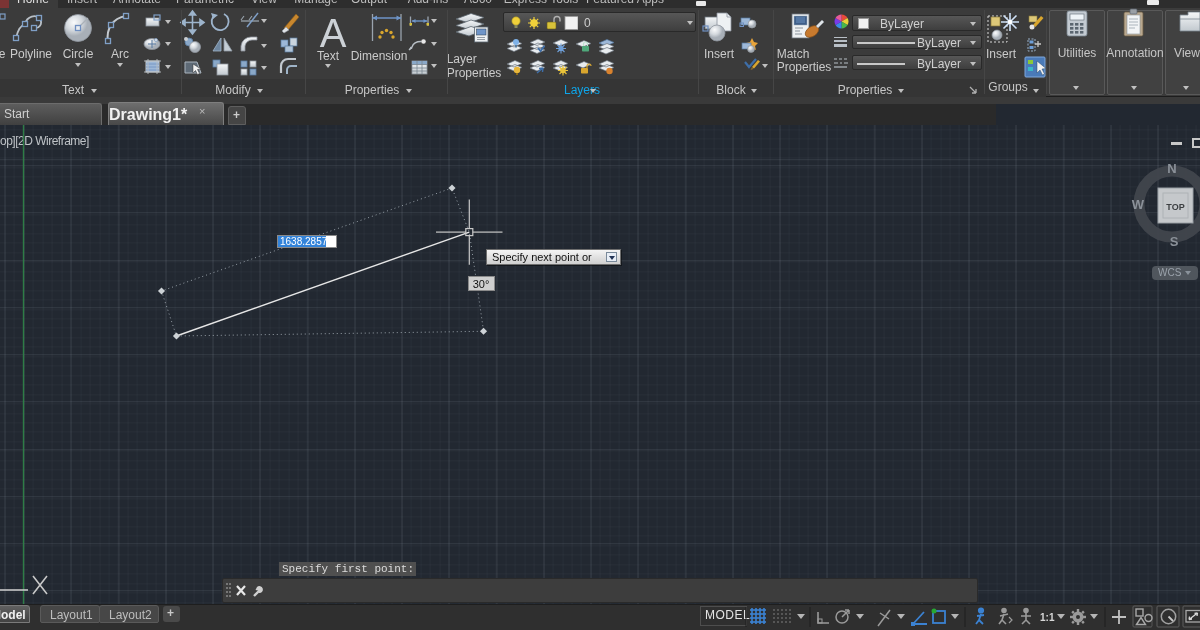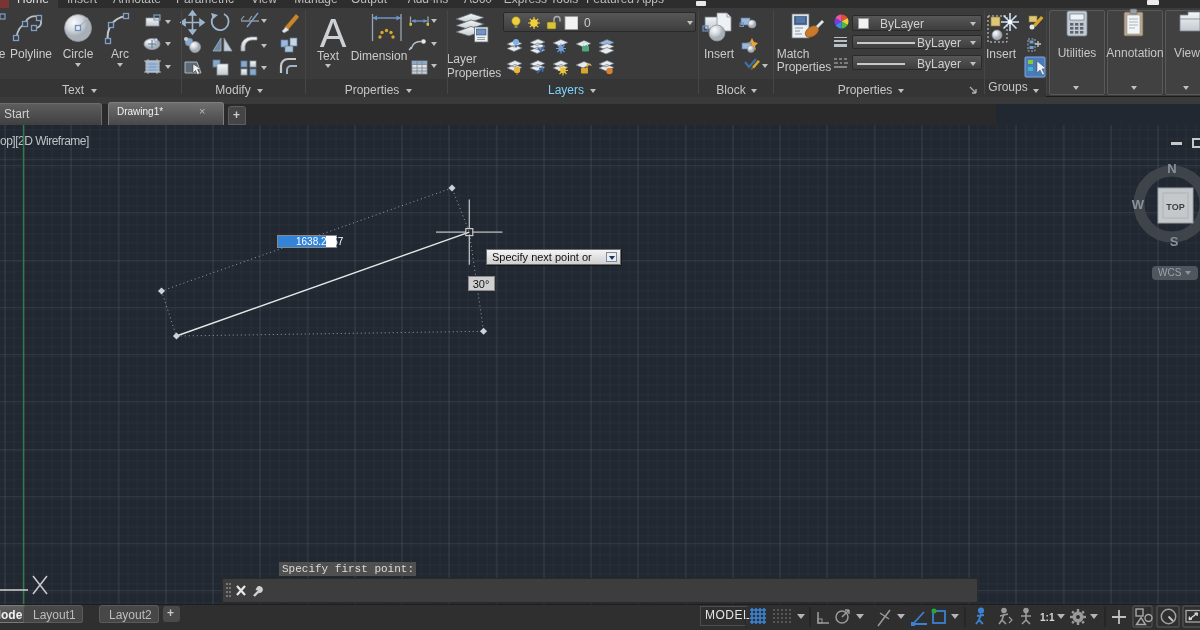--- a/index.html
+++ b/index.html
@@ -383,42 +383,42 @@
 <div class="sep" style="left:773px"></div>
 <div class="sep" style="left:984px"></div>
 <div class="sep" style="left:1046px"></div>
 
 <div class="lb" style="left:73px;top:83px;color:#c6c6c6">Text</div>
 <i class="tr" style="left:91px;top:89px"></i>
 <div class="lb" style="left:233px;top:83px;color:#c6c6c6">Modify</div>
 <i class="tr" style="left:257px;top:89px"></i>
 <div class="lb" style="left:372px;top:83px;color:#c6c6c6">Properties</div>
 <i class="tr" style="left:406px;top:89px"></i>
-<div class="lb" style="left:566px;top:83px;color:#7dd3fc">Layers</div>
+<div class="lb" style="left:582px;top:83px;color:#0ea5e9">Layers</div>
 <i class="tr" style="left:590px;top:89px"></i>
 <div class="lb" style="left:731px;top:83px;color:#c6c6c6">Block</div>
 <i class="tr" style="left:751px;top:89px"></i>
 <div class="lb" style="left:865px;top:83px;color:#c6c6c6">Properties</div>
 <i class="tr" style="left:898px;top:89px"></i>
 <div class="lb" style="left:1008px;top:80px;color:#c6c6c6">Groups</div>
 <i class="tr" style="left:1033px;top:89px"></i>
 <div class="lb" style="left:1077px;top:46px;color:#c6c6c6">Utilities</div>
 <i class="tr" style="left:1073px;top:86px"></i>
 <div class="lb" style="left:1135px;top:46px;color:#c6c6c6">Annotation</div>
 <i class="tr" style="left:1131px;top:86px"></i>
 <div class="lb" style="left:1187px;top:46px;color:#c6c6c6">View</div>
 <i class="tr" style="left:1183px;top:86px"></i>
 
 <div class="a" style="left:0;top:97px;width:996px;height:28px;background:#2a2a2a">
   <div class="a" style="left:0;top:0;width:1200px;height:7px;background:#3a3a3a"></div>
   <div class="a" style="left:-10px;top:6px;width:112px;height:22px;background:linear-gradient(#5d5d5d,#404040);border:1px solid #6c6c6c;border-bottom:none;border-radius:3px 3px 0 0">
     <div class="a" style="left:13px;top:3px;font-size:12px;color:#cfcfcf">Start</div>
   </div>
   <div class="a" style="left:108px;top:5px;width:116px;height:23px;background:linear-gradient(#6e6e6e,#484848);border:1px solid #7e7e7e;border-bottom:none;border-radius:3px 3px 0 0">
-    <div class="a" style="left:8px;top:3px;font-size:10px;color:#f2f2f2;font-weight:normal">Drawing1*</div>
+    <div class="a" style="left:0;top:3px;font-size:16px;color:#f2f2f2;font-weight:bold">Drawing1*</div>
     <div class="a" style="left:90px;top:2px;font-size:11px;color:#bbbbbb">×</div>
   </div>
   <div class="a" style="left:228px;top:9px;width:18px;height:19px;background:#454545;border:1px solid #5e5e5e;border-radius:3px 3px 0 0">
     <div class="a" style="left:4px;top:1px;font-size:12px;color:#cccccc;font-weight:bold">+</div>
   </div>
 </div>
 
 <div class="a" id="canvas" style="left:0;top:125px;width:1200px;height:479px;background:#222831;
   background-image:
     repeating-linear-gradient(to right,rgba(205,215,230,0.10) 0 1px,transparent 1px 47.25px),
@@ -465,42 +465,42 @@
     <text x="1172" y="172.5" font-size="13" font-weight="bold" fill="#8b9199" text-anchor="middle" font-family="Liberation Sans">N</text>
     <text x="1138" y="209" font-size="13" font-weight="bold" fill="#8b9199" text-anchor="middle" font-family="Liberation Sans">W</text>
     <text x="1174" y="246" font-size="13" font-weight="bold" fill="#8b9199" text-anchor="middle" font-family="Liberation Sans">S</text>
     <rect x="1158" y="188" width="35" height="35" fill="#c5c8cb" stroke="#9aa0a5" stroke-width="1"></rect>
     <rect x="1163" y="193" width="25" height="25" fill="none" stroke="#aeb2b6" stroke-width="1"></rect>
     <text x="1175.5" y="209.5" font-size="9" font-weight="bold" fill="#3c3f42" text-anchor="middle" font-family="Liberation Sans">TOP</text>
   </g>
 </svg>
 
 <div class="a" style="left:277px;top:234.5px;width:60px;height:13.5px;background:#ffffff;border:1px solid #8a8a8a">
-  <div class="a" style="left:0px;top:0px;width:48px;height:11.5px;background:#3383d9;color:#ffffff;font-size:10px;line-height:11.5px;padding-left:18px">1638.2857</div>
+  <div class="a" style="left:0px;top:0px;width:48px;height:11.5px;background:#3383d9;color:#ffffff;font-size:10px;line-height:11.5px;padding-left:2px">1638.2857</div>
 </div>
 
 <div class="a" style="left:486px;top:248.5px;width:135px;height:16.5px;background:linear-gradient(#f4f4f4,#cfcfcf);border:1px solid #6e6e6e;box-shadow:1px 1px 0 rgba(0,0,0,0.4)">
   <div class="a" style="left:5px;top:1px;font-size:11px;color:#111111">Specify next point or</div>
   <div class="a" style="left:119px;top:2.5px;width:11px;height:10px;background:#e8eef6;border:1px solid #7a8a9a">
     <i class="trs" style="left:2px;top:3px;border-top-color:#223355"></i>
   </div>
 </div>
 
 <div class="a" style="left:467.5px;top:275.5px;width:27px;height:15.5px;background:#cfcfcf;border:1px solid #8a8a8a;font-size:11px;color:#111111;text-align:center;line-height:14px">30°</div>
 
 <div class="a" style="left:1152px;top:265.5px;width:46px;height:14.5px;background:#50565d;border-radius:4px">
   <div class="a" style="left:6px;top:1px;font-size:10px;color:#9aa2ab">WCS</div>
   <i class="trs" style="left:33px;top:5px;border-top-color:#8a929b"></i>
 </div>
 
 <div class="a" style="left:0;top:604px;width:1200px;height:26px;background:#2f2f2f;border-top:1px solid #1e1e1e"></div>
 <div class="a" style="left:-22px;top:605px;width:52px;height:18px;background:linear-gradient(#606060,#424242);border:1px solid #7a7a7a;border-radius:3px 3px 0 0">
   <div class="a" style="left:12px;top:2px;font-size:12px;font-weight:bold;color:#f0f0f0">Model</div>
 </div>
-<div class="a" style="left:23px;top:605px;width:60px;height:18px;background:#474747;border:1px solid #5a5a5a;border-radius:3px 3px 2px 2px">
+<div class="a" style="left:40px;top:605px;width:60px;height:18px;background:#474747;border:1px solid #5a5a5a;border-radius:3px 3px 2px 2px">
   <div class="a" style="left:9px;top:2px;font-size:12px;color:#bdbdbd">Layout1</div>
 </div>
 <div class="a" style="left:99px;top:605px;width:60px;height:18px;background:#474747;border:1px solid #5a5a5a;border-radius:3px 3px 2px 2px">
   <div class="a" style="left:9px;top:2px;font-size:12px;color:#bdbdbd">Layout2</div>
 </div>
 <div class="a" style="left:163px;top:606px;width:17px;height:16px;background:#4a4a4a;border-radius:3px">
   <div class="a" style="left:4px;top:0px;font-size:12px;color:#c9c9c9;font-weight:bold">+</div>
 </div>
 <div class="a" style="left:700px;top:606px;width:47px;height:20px;border:1px solid #4e4e4e"></div>
 <div class="a" style="left:705px;top:608px;font-size:12px;color:#e4e4e4;letter-spacing:0.5px">MODEL</div>

